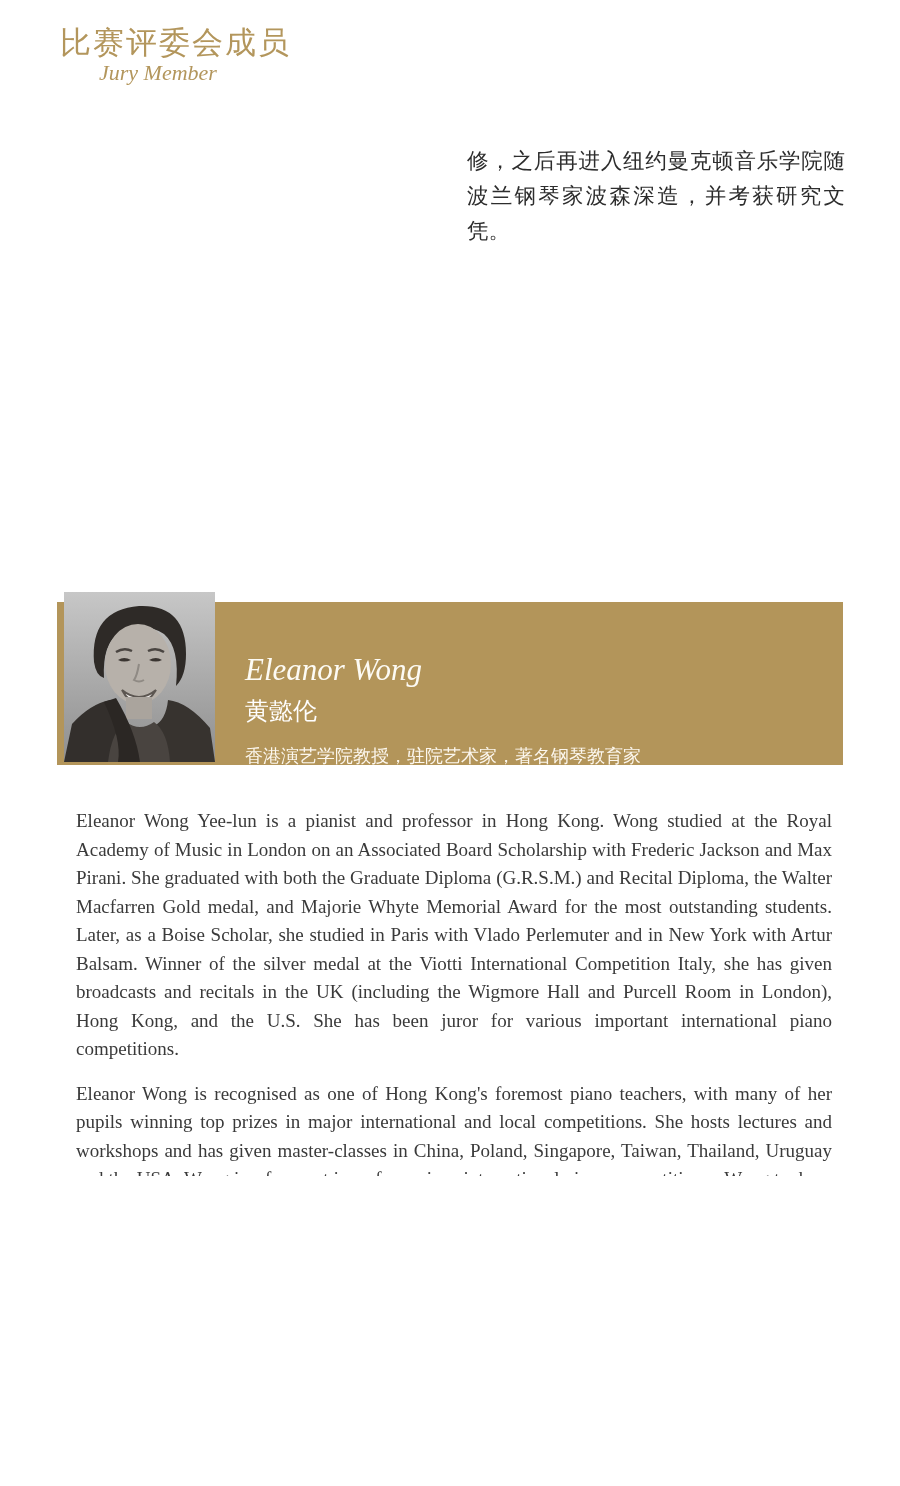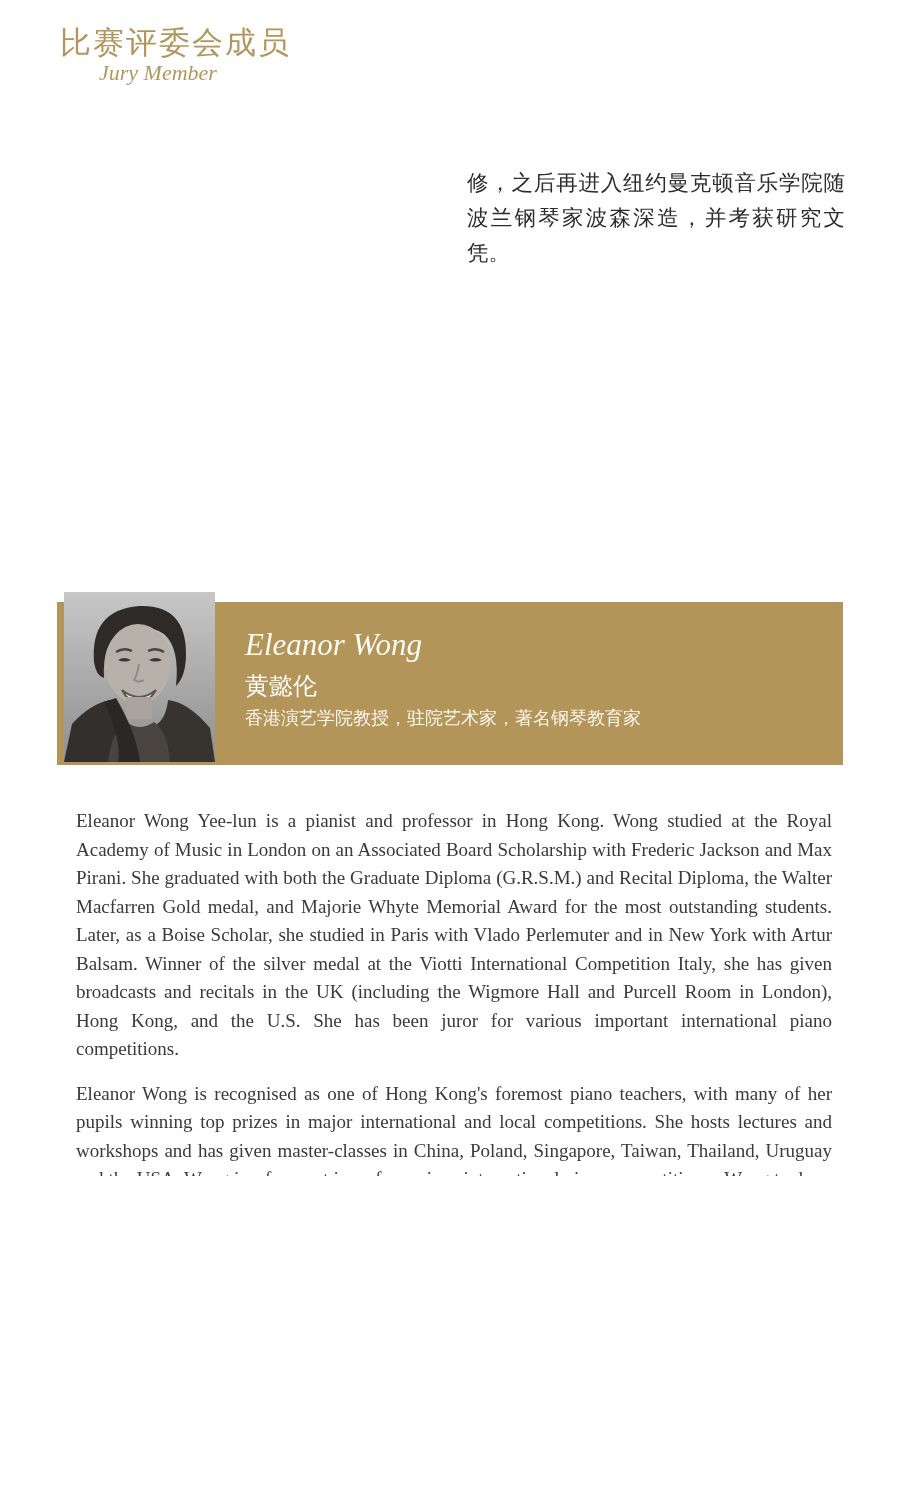--- a/index.html
+++ b/index.html
@@ -10,30 +10,30 @@
   .title-zh{position:absolute;left:60px;top:22px;font-size:31px;letter-spacing:2px;
             color:#b3965c;font-weight:500;}
   .title-en{position:absolute;left:60px;top:60px;font-size:22px;color:#b3965c;
             font-family:"Liberation Serif",serif;font-style:italic;margin-left:39px;}
 
   
   .col{position:absolute;top:144px;width:378px;font-size:21.5px;line-height:35px;
        color:#2d2d2d;text-align:justify;text-justify:inter-ideograph;}
   .col p{margin:0;}
   .col-left{left:60px;}
-  .col-right{left:467px;margin-top:22px;}
+  .col-right{left:467px;}
   .col-right p + p{margin-top:13px;}
 
   
   .banner{position:absolute;left:57px;top:602px;width:786px;height:163px;background:#b3955a;}
-  .banner-text{position:absolute;left:188px;top:23px;color:#ffffff;}
+  .banner-text{position:absolute;left:188px;top:48px;color:#ffffff;}
   .banner-name-en{font-size:31px;font-family:"Liberation Serif",serif;font-style:italic;
                   color:#fdfbf4;line-height:40px;}
   .banner-name-zh{font-size:24px;line-height:32px;margin-top:5px;color:#ffffff;}
-  .banner-role{font-size:18px;line-height:24px;margin-top:4px;color:#fcf7ee;}
+  .banner-role{font-size:18px;line-height:24px;margin-top:17px;color:#fcf7ee;}
   .photo{position:absolute;left:64px;top:592px;width:151px;height:170px;display:block;}
 
   
   .bio-en{position:absolute;left:60px;top:791px;width:788px;
           font-family:"Liberation Serif",serif;font-size:19px;line-height:28.5px;
           color:#3a3a3a;text-align:justify;}
   .bio-en p{margin:16px;}
 
   
   .decor{background:#b3965c;position:absolute;}

